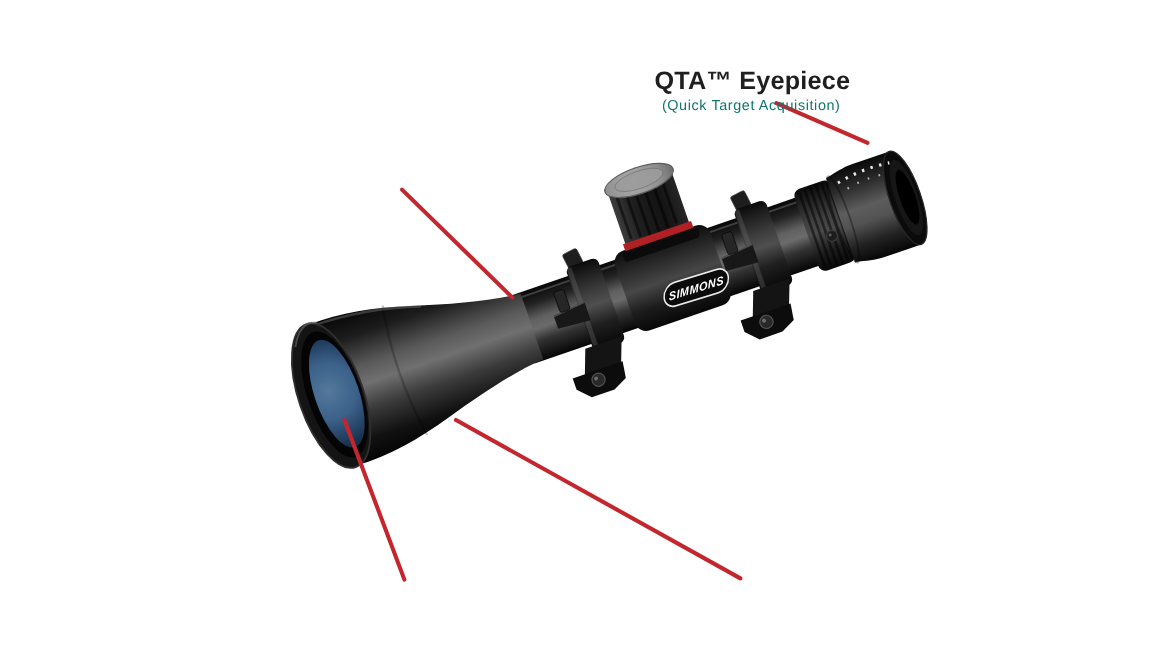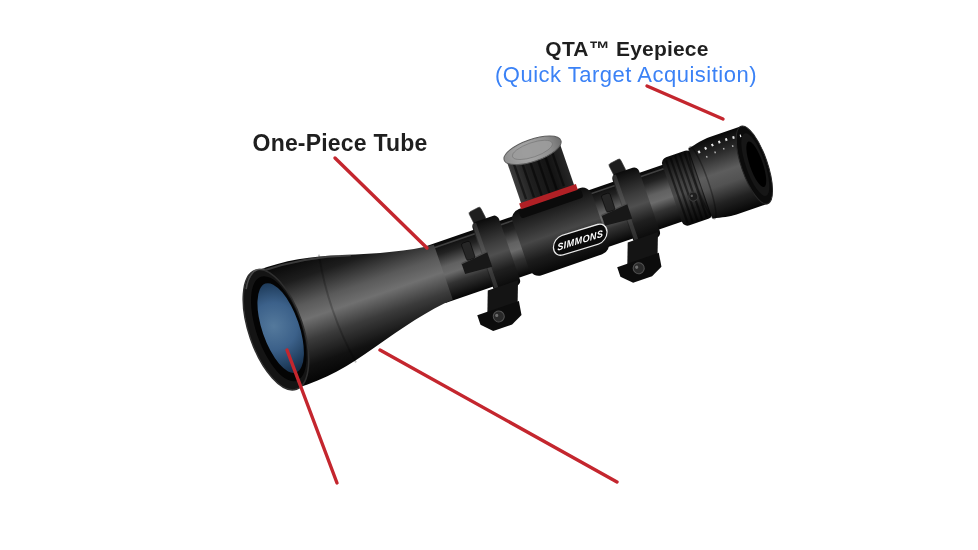--- a/index.html
+++ b/index.html
@@ -4,24 +4,24 @@
 <style>
   html,body { margin:0; padding:0; background:#ffffff; }
   .stage {
     position:relative; width:978px; height:550px; background:#ffffff;
     overflow:hidden; font-family:"Liberation Sans", sans-serif;
   }
   .scope-svg { position:absolute; left:0; top:0; }
   .lbl {
     position:absolute; transform:translateX(-50%);
     font-weight:700; color:#1f1f1f; white-space:nowrap;
-    font-size:23px; letter-spacing:0.2px; text-align:center;
+    font-size:23px; letter-spacing:0.2px; text-align:center;margin-top:19px;
   }
   .lbl-qta-title { font-size:21px; }
-  .lbl-qta-sub   { font-size:22px; font-weight:400; color:#3b82f6; letter-spacing:0.5px; }
+  .lbl-qta-sub   { font-size:12px; font-weight:400; color:#0f766e; letter-spacing:0.5px; }
   .lbl-two-line span { display:block; line-height:26px; }
 </style>
 </head>
 <body>
 
 <div class="stage">
 
   <svg class="scope-svg" width="978" height="550" viewBox="0 0 978 550">
     <defs>
       <linearGradient id="bellG" gradientUnits="userSpaceOnUse" x1="0" y1="-64" x2="0" y2="64">
@@ -189,17 +189,16 @@
       <line x1="647" y1="86" x2="723" y2="119"></line>
       <line x1="335" y1="158" x2="427" y2="248"></line>
       <line x1="287" y1="350" x2="337" y2="483"></line>
       <line x1="380" y1="350" x2="617" y2="482"></line>
     </g>
   </svg>
 
   <div class="lbl lbl-qta-title" style="left:627px; top:37px;">QTA™ Eyepiece</div>
   <div class="lbl lbl-qta-sub" style="left:626px; top:62px;">(Quick Target Acquisition)</div>
 
-  <div class="lbl" style="left:340px; top:130px;">One-Piece Tube</div>
 
 
 
 </div>
 
 </body></html>

